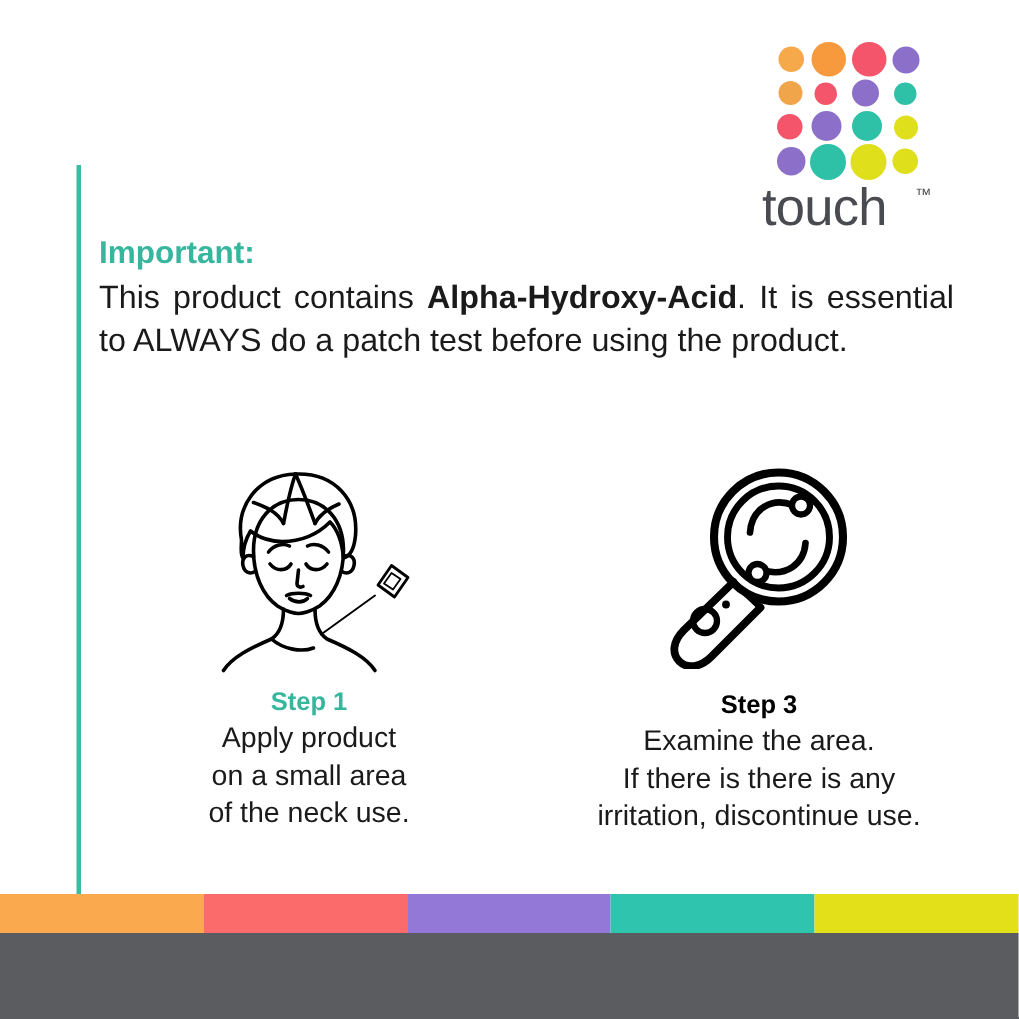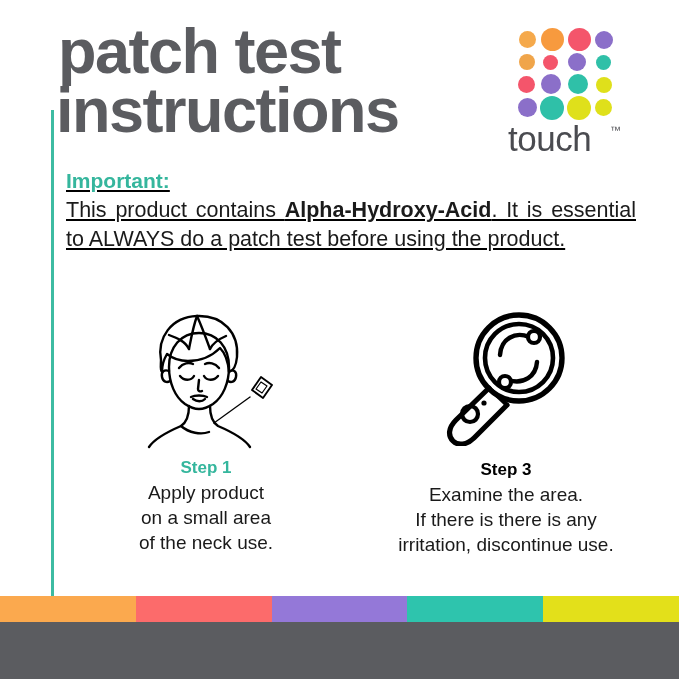--- a/index.html
+++ b/index.html
@@ -69,23 +69,22 @@
   #accent-rule {
     position:absolute;
     left:51px; top:110px;
     width:2.5px; height:500px;
     background:#3dbba2;
   }
 
   
   #intro {
     position:absolute;
-    left:66px; top:168px;
+    left:66px; top:156px;
     width:570px;
-    text-decoration:underline;
   }
   #intro-label {
     font-size:21px;
     font-weight:bold;
     color:#35b69d;
     line-height:1.25;
     margin-bottom:2px;
   }
   #intro-body {
     font-size:21.5px;
@@ -147,24 +146,20 @@
     left:0; bottom:0;
     width:679px; height:57px;
     background:#5b5c60;
   }
 </style>
 </head>
 <body>
 
 <div id="header">
 
-  <div id="title-block">
-    <div class="title-line" id="title-line-1" style="color: rgb(91, 92, 96);">patch test</div>
-    <div class="title-line" id="title-line-2" style="color: rgb(91, 92, 96);">instructions</div>
-  </div>
 
   <div id="logo">
     <div id="dot-grid">
         <span class="dot" style="background: rgb(245, 169, 75); width: 17px; height: 17px; left: 3px; top: 3px;"></span>
         <span class="dot" style="background: rgb(247, 154, 62); width: 23px; height: 23px; left: 25px; top: 0px;"></span>
         <span class="dot" style="background: rgb(244, 85, 107); width: 23px; height: 23px; left: 52px; top: 0px;"></span>
         <span class="dot" style="background: rgb(139, 111, 201); width: 18px; height: 18px; left: 79px; top: 3px;"></span>
         <span class="dot" style="background: rgb(240, 165, 74); width: 16px; height: 16px; left: 3px; top: 26px;"></span>
         <span class="dot" style="background: rgb(244, 85, 107); width: 15px; height: 15px; left: 27px; top: 27px;"></span>
         <span class="dot" style="background: rgb(139, 111, 201); width: 18px; height: 18px; left: 52px; top: 25px;"></span>

